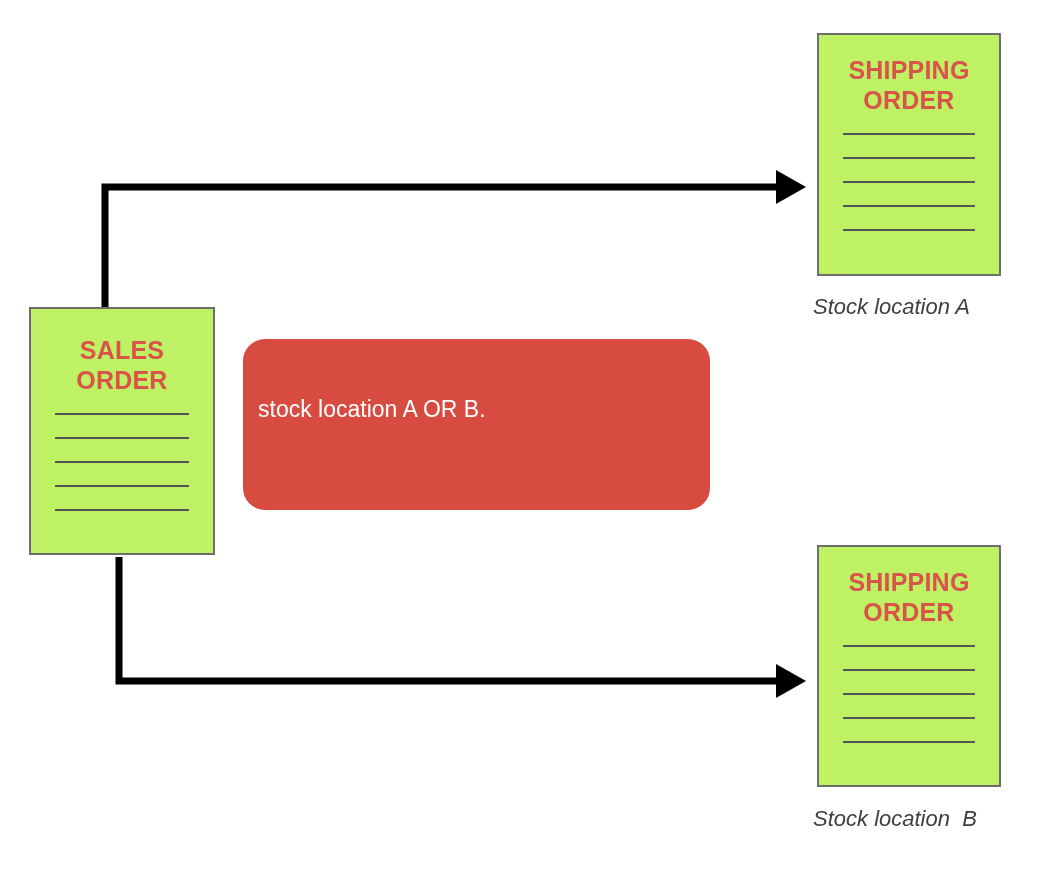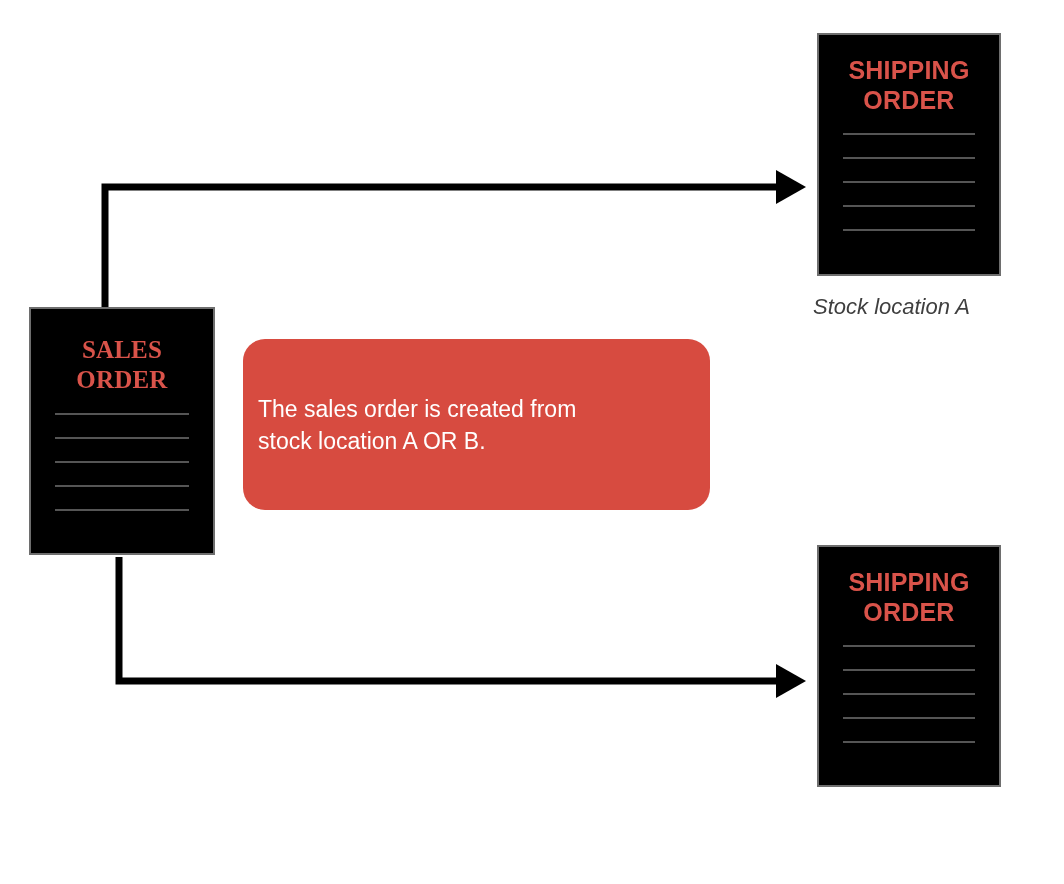--- a/index.html
+++ b/index.html
@@ -16,21 +16,21 @@
     width: 1064px;
     height: 884px;
     background: #ffffff;
     overflow: hidden;
   }
 
   
   .doc {
     position: absolute;
     box-sizing: border-box;
-    background: #000000;
+    background: #bef264;
     border: 2px solid #a3a3a3;
   }
   .doc-title {
     text-align: center;
     color: #d9534a;
     font-size: 25px;
     font-weight: 700;
     line-height: 30px;
     letter-spacing: 0.2px;
     white-space: pre-line;
@@ -44,21 +44,21 @@
     margin-bottom: 22px;
   }
 
   
   #doc-sales {
     left: 29px;
     top: 307px;
     width: 186px;
     height: 248px;
   }
-  #doc-sales .doc-title { padding-top: 26px; font-family: Liberation Serif, serif; }
+  #doc-sales .doc-title { padding-top: 26px; }
   #doc-sales .doc-rules { padding: 0 24px; }
 
   
   #doc-shipping-a {
     left: 817px;
     top: 33px;
     width: 184px;
     height: 243px;
   }
   #doc-shipping-b {
@@ -164,21 +164,21 @@
 ORDER</div>
     <div class="doc-rules">
       <div class="rule" style="background: rgb(85, 85, 85);"></div>
       <div class="rule" style="background: rgb(85, 85, 85);"></div>
       <div class="rule" style="background: rgb(85, 85, 85);"></div>
       <div class="rule" style="background: rgb(85, 85, 85);"></div>
       <div class="rule" style="background: rgb(85, 85, 85);"></div>
     </div>
   </div>
 
+  <div class="caption" id="caption-b" style="color: rgb(63, 63, 63);">Stock location  B</div>
 
   <div id="callout" style="background: rgb(215, 75, 64);">
     <div id="callout-text" style="color: rgb(255, 255, 255);">
-      <span style="display: block;">The sales order is created from</span>
       <span>stock location A </span><b>OR</b><span> B.</span>
     </div>
   </div>
 
 </div>
 
 </body></html>

